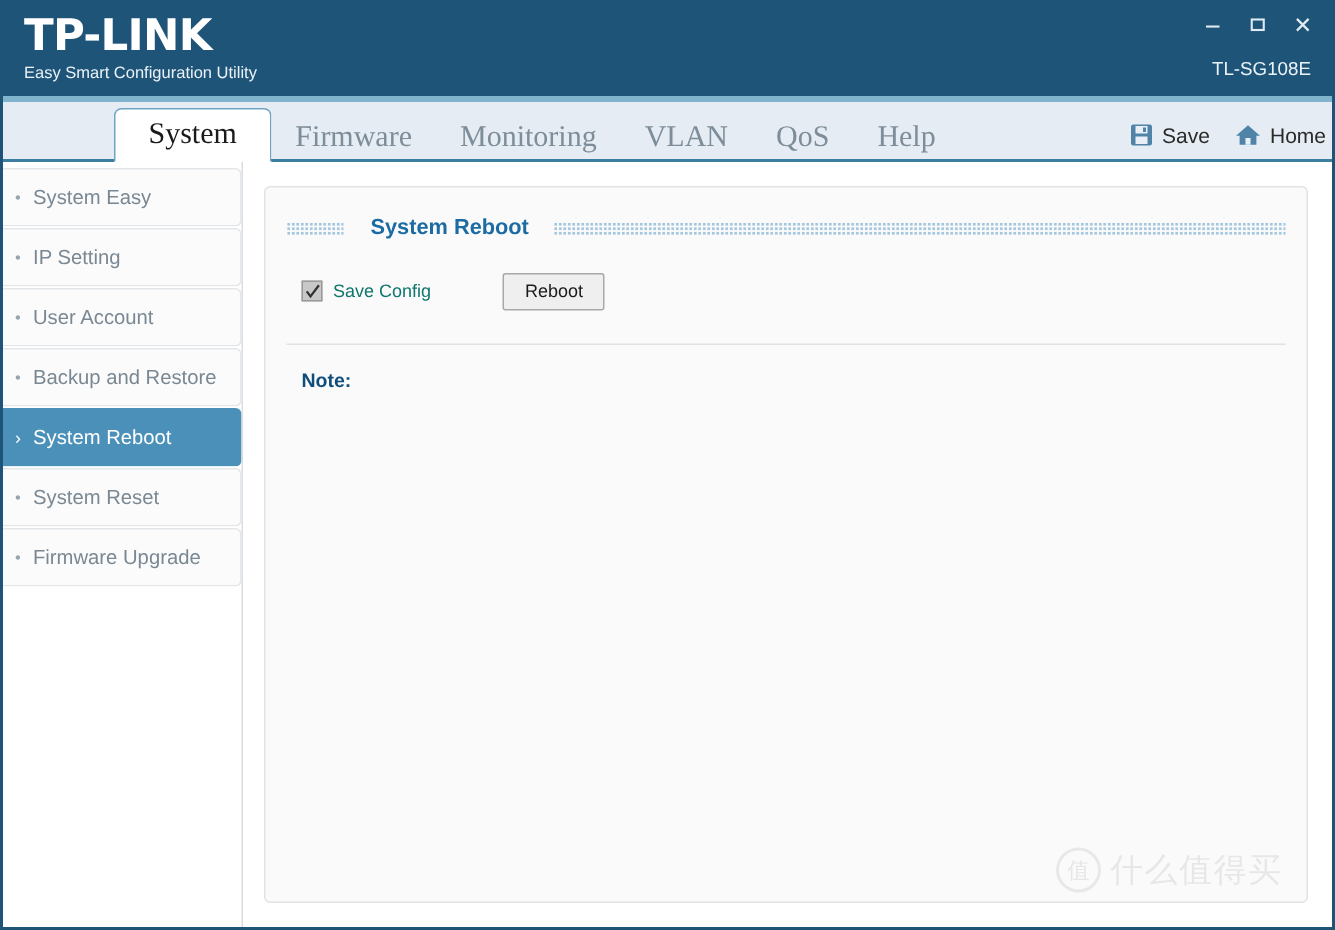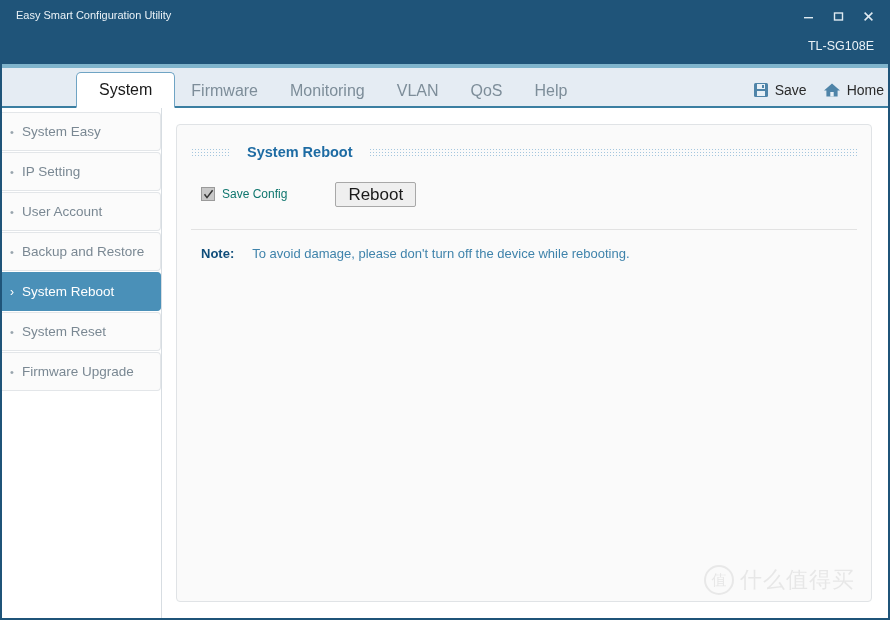--- a/index.html
+++ b/index.html
@@ -89,27 +89,28 @@
     display: flex;
     align-items: flex-end;
   }
   .tabs {
     display: flex;
     align-items: flex-end;
     margin-left: 74px;
     height: 100%;
   }
   .tab {
-    font-size: 16px;
+    font-size: 20px;
     color: #7d8d99;
     padding: 0 16px;
     height: 30px;
     line-height: 30px;
     cursor: pointer;
     white-space: nowrap;
+    font-family: Liberation Serif, serif;
   }
   .tab.active {
     background: #ffffff;
     color: #1a1a1a;
     border: 1px solid #6fa4c4;
     border-bottom: 1px solid #ffffff;
     border-radius: 5px 5px 0 0;
     height: 34px;
     line-height: 33px;
     margin-bottom: -2px;
@@ -253,21 +254,21 @@
   }
   .reboot-btn {
     margin-left: 48px;
     min-width: 68px;
     height: 25px;
     padding: 0 12px;
     box-sizing: border-box;
     background: #efefef;
     border: 1px solid #a8a8a8;
     border-radius: 2px;
-    font-size: 17px;
+    font-size: 12px;
     color: #1a1a1a;
     font-family: "Liberation Sans", sans-serif;
     cursor: pointer;
     line-height: 23px;
     text-align: center;
   }
 
   .divider {
     height: 1px;
     background: #e2e2e2;
@@ -318,20 +319,21 @@
     font-family: "DejaVu Sans", sans-serif;
   }
 </style>
 </head>
 <body>
 
 <div class="app-window">
 
   <div class="title-bar">
     <div class="brand">
+      <div class="brand-logo">TP-LINK</div>
       <div class="brand-sub">Easy Smart Configuration Utility</div>
     </div>
     <div class="win-controls">
       <div class="win-btn">
         <svg width="11" height="11" viewBox="0 0 11 11">
             <rect x="1" y="6" width="9" height="1.4" fill="#dfeaf1"></rect>
           </svg>
       </div>
       <div class="win-btn">
         <svg width="11" height="11" viewBox="0 0 11 11">
@@ -431,21 +433,20 @@
             </span>
             <span class="checkbox-label">Save Config</span>
           </label>
           <button class="reboot-btn">Reboot</button>
         </div>
 
         <div class="divider"></div>
 
         <div class="note-row">
           <span class="note-label">Note:</span>
-          <span class="note-text">To avoid damage, please don't turn off the device while rebooting.</span>
         </div>
 
         <div class="watermark">
           <span class="wm-badge">值</span>
           <span class="wm-text">什么值得买</span>
         </div>
 
       </div>
     </div>
 

